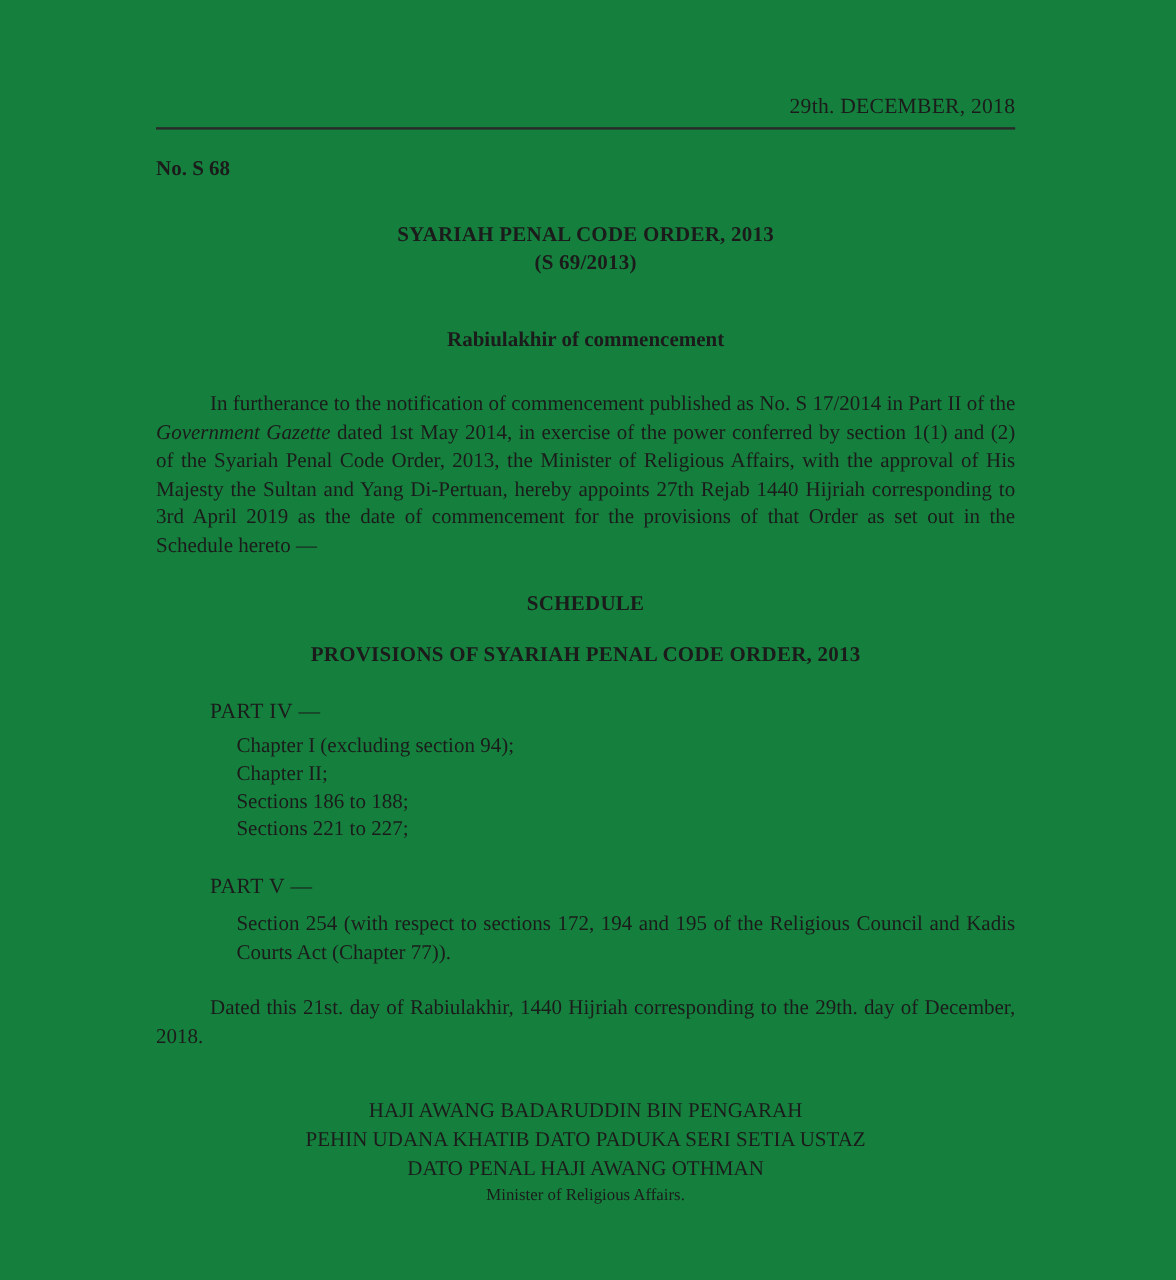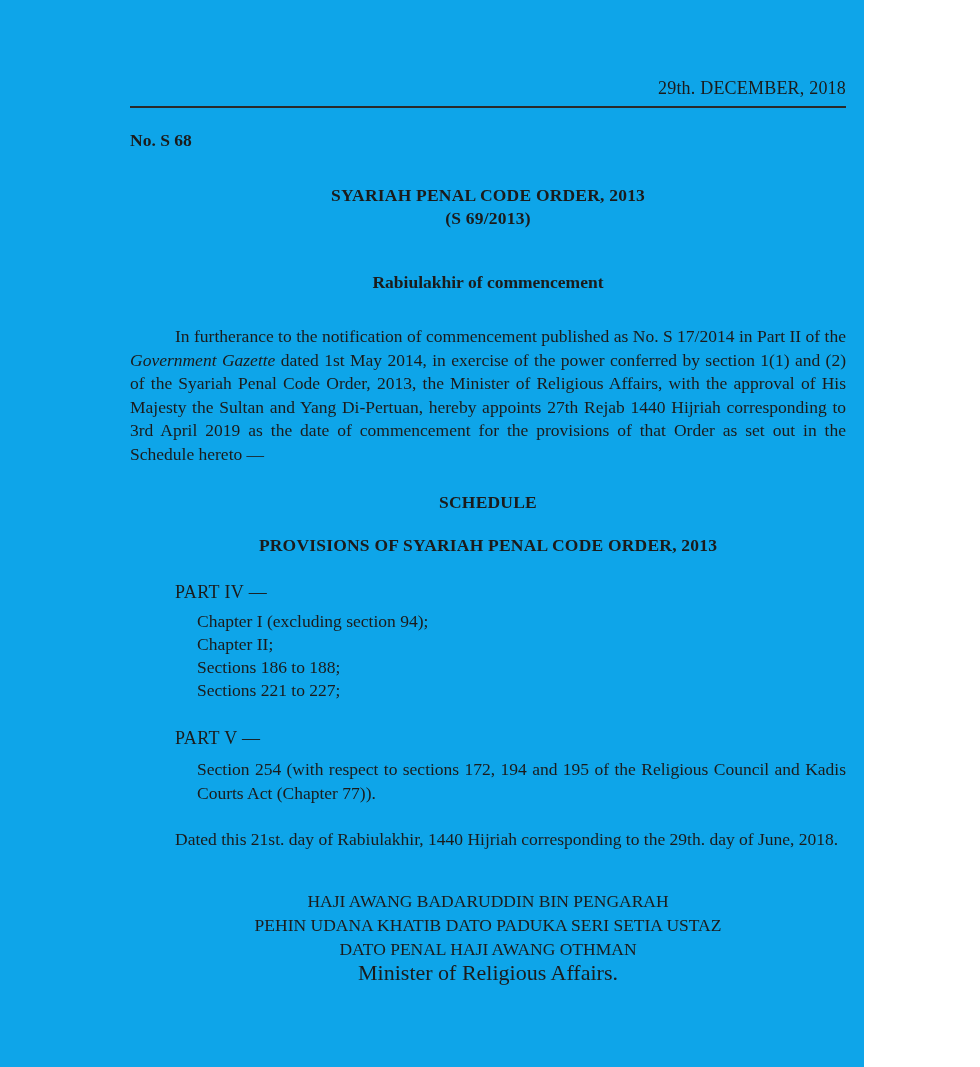--- a/index.html
+++ b/index.html
@@ -4,23 +4,23 @@
 <style>
   * { margin: 0; padding: 0; box-sizing: border-box; }
   html, body {
     width: 980px;
     background: #ffffff;
     font-family: "Liberation Serif", "DejaVu Serif", serif;
     color: #1b1b1b;
   }
   .page {
     position: relative;
-    width: 864px;
+    width: 980px;
     height: 1067px;
-    background: #0ea5e9;
+    background: #15803d;
     overflow: hidden;
   }
   .content {
     position: absolute;
     left: 130px;
     top: 0;
     width: 716px;
   }
   .header-date {
     margin-top: 78px;
@@ -98,21 +98,21 @@
     line-height: 24px;
     text-align: justify;
     text-indent: 45px;
   }
   .signature {
     margin-top: 38px;
     text-align: center;
     font-size: 17.5px;
     line-height: 24px;
   }
-  .sig-title { font-size: 22px; }
+  .sig-title { font-size: 14px; }
 </style>
 </head>
 <body>
 
 <div class="page">
   <div class="content">
 
     <div class="header-date">29th. DECEMBER, 2018</div>
 
     <div class="header-rule"></div>
@@ -138,21 +138,21 @@
       <li>Chapter I (excluding section 94);</li>
       <li>Chapter II;</li>
       <li>Sections 186 to 188;</li>
       <li>Sections 221 to 227;</li>
     </ul>
 
     <div class="part-label part-v-label">PART V —</div>
 
     <p class="part-v-text">Section 254 (with respect to sections 172, 194 and 195 of the Religious Council and Kadis Courts Act (Chapter 77)).</p>
 
-    <p class="dated-para">Dated this 21st. day of Rabiulakhir, 1440 Hijriah corresponding to the 29th. day of June, 2018.</p>
+    <p class="dated-para">Dated this 21st. day of Rabiulakhir, 1440 Hijriah corresponding to the 29th. day of December, 2018.</p>
 
     <div class="signature">
       <div>HAJI AWANG BADARUDDIN BIN PENGARAH</div>
       <div>PEHIN UDANA KHATIB DATO PADUKA SERI SETIA USTAZ</div>
       <div>DATO PENAL HAJI AWANG OTHMAN</div>
       <div class="sig-title">Minister of Religious Affairs.</div>
     </div>
 
   </div>
 </div>

